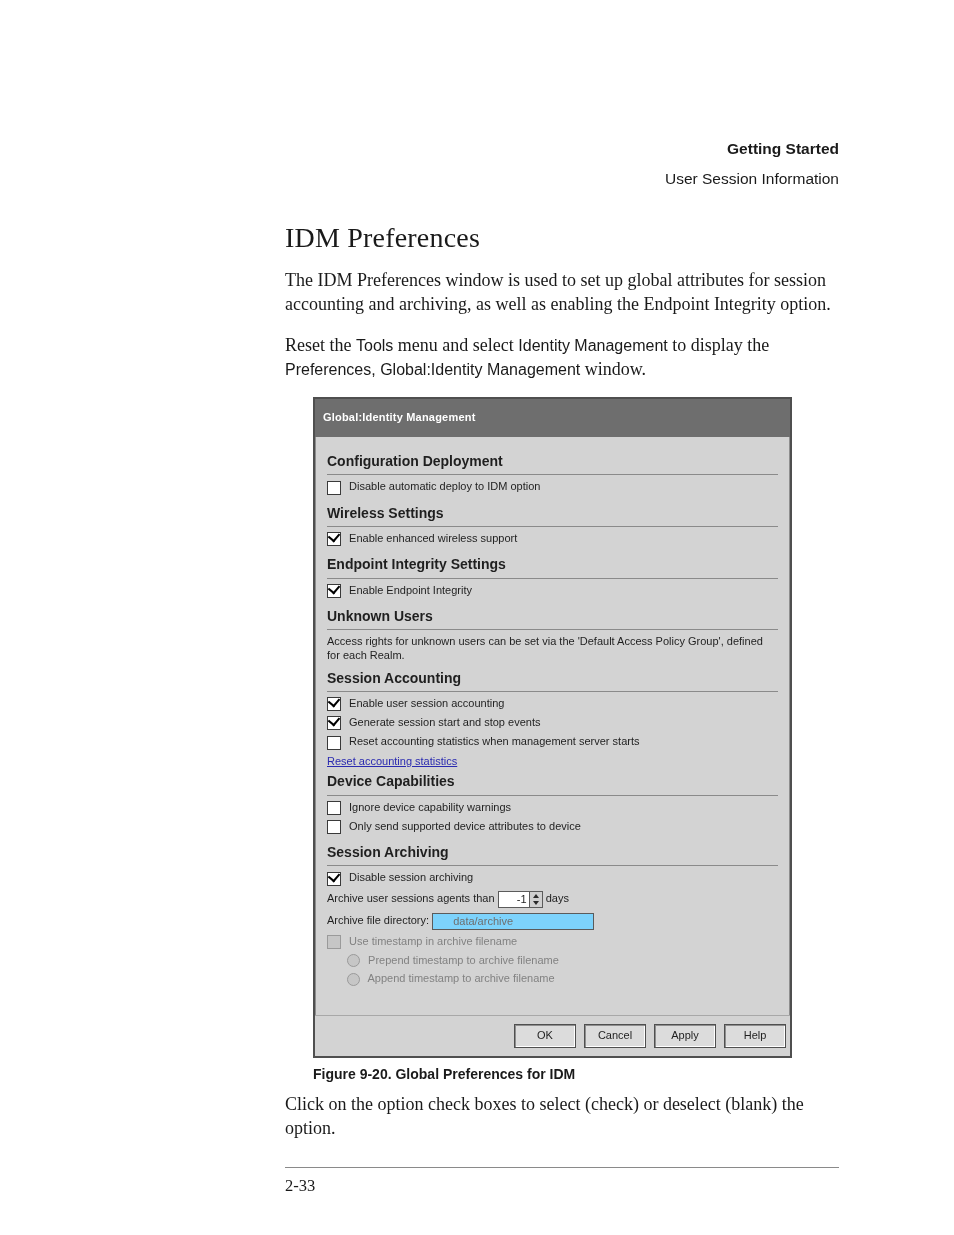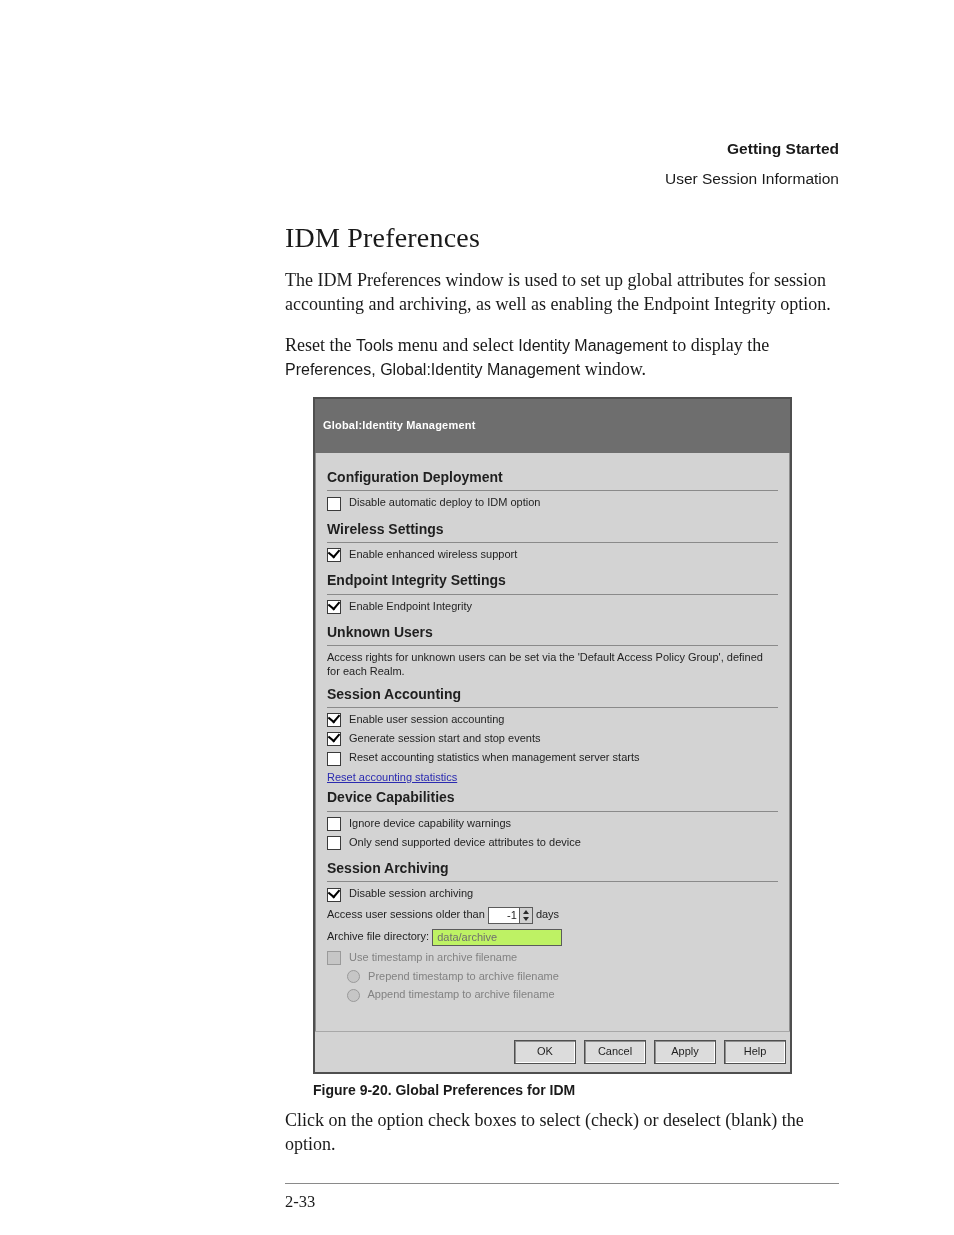--- a/index.html
+++ b/index.html
@@ -25,21 +25,21 @@
     margin:8px 0 10px 0
   }
   
   .dlg{
     width:475px;border:2px solid #4f4f4f;background:#d3d3d3;
     box-shadow:0 0 0 1px #8e8e8e inset;
     font-family:"Microsoft Sans Serif",Tahoma,Arial,sans-serif;
     font-size:11px;color:#1f1f1f;line-height:1.25;
   }
   .titlebar{
-    background:#6e6e6e;color:#fff;padding:20px 8px;
+    background:#6e6e6e;color:#fff;padding:12px 8px;
     font-weight:bold;letter-spacing:.2px;
   }
   .dlg-body{padding:16px 12px 10px}
   .group-hdr{
     font-weight:bold;font-size:14px;
     border-bottom:1px solid #8a8a8a;padding-bottom:4px;
     margin-top:10px;margin-bottom:5px;
   }
   .group-hdr.first{margin-top:0}
   .row{margin:3px 0 5px}
@@ -64,22 +64,22 @@
     font-size:11px;line-height:15px
   }
   .spin .btns{display:inline-block;width:12px;height:15px;border-left:1px solid #5b5b5b;
     background:#d0d0d0;position:relative;vertical-align:top}
   .spin .btns::before,.spin .btns::after{
     content:"";position:absolute;left:3px;border-left:3px solid transparent;
     border-right:3px solid transparent}
   .spin .btns::before{top:2px;border-bottom:4px solid #2a2a2a}
   .spin .btns::after{bottom:2px;border-top:4px solid #2a2a2a}
   .tf{
-    display:inline-block;border:1px solid #5b5b5b;background:#bef264;height:15px;
-    padding:0 4px;font-size:11px;line-height:15px;color:#6f6f6f;min-width:120px;
+    display:inline-block;border:1px solid #5b5b5b;background:#7dd3fc;height:15px;
+    padding:0 20px;font-size:11px;line-height:15px;color:#6f6f6f;min-width:120px;
     vertical-align:middle
   }
   .disabled-text{color:#828282}
   .indent{margin-left:20px}
   
   .btnbar{
     border-top:1px solid #a8a8a8;margin-top:14px;padding:8px 4px 8px;
     display:flex;justify-content:flex-end;gap:8px;background:#d3d3d3
   }
   .btn{
@@ -160,21 +160,21 @@
           <span class="chk"></span>
           <span>Only send supported device attributes to device</span>
         </div>
 
         <div class="group-hdr">Session Archiving</div>
         <div class="row">
           <span class="chk checked"></span>
           <span>Disable session archiving</span>
         </div>
         <div class="row">
-          <span>Access user sessions older than</span>
+          <span>Archive user sessions agents than</span>
           <span class="spin">
             <span class="val">-1</span><span class="btns"></span>
           </span>
           <span>days</span>
         </div>
         <div class="row">
           <span>Archive file directory:</span>
           <span class="tf">data/archive</span>
         </div>
         <div class="row disabled-text">

